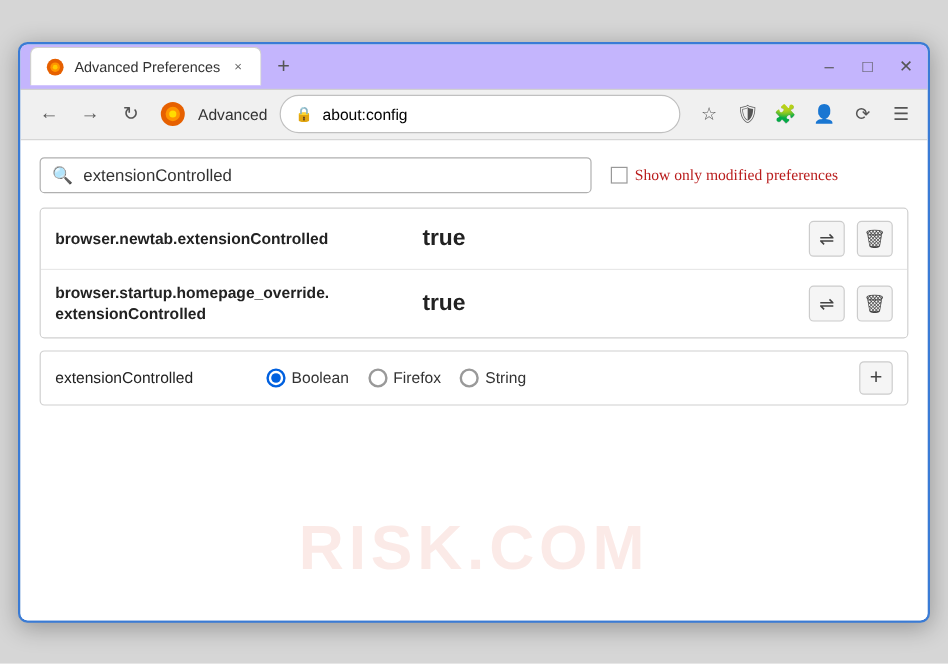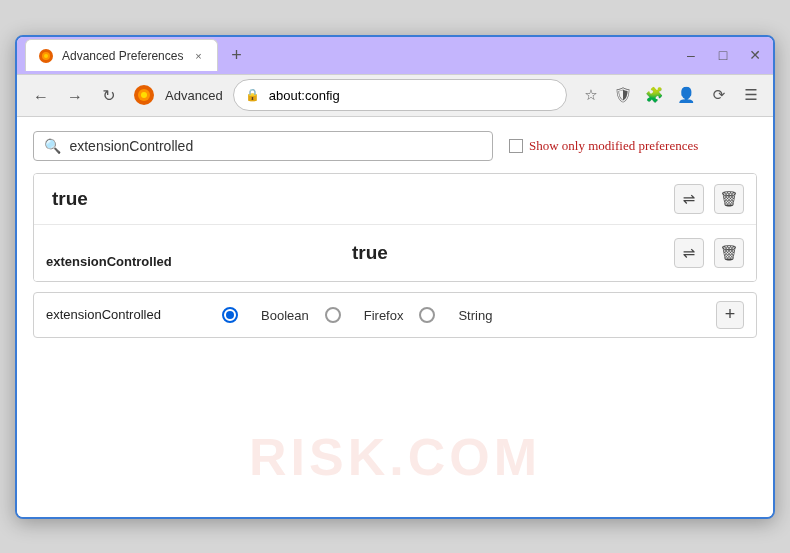--- a/index.html
+++ b/index.html
@@ -306,22 +306,22 @@
     }
 
     .type-options {
       display: flex;
       align-items: center;
       gap: 16px;
     }
 
     .radio-option {
       display: flex;
-      align-items: flex-end;
-      gap: 23px;
+      align-items: center;
+      gap: 5px;
       font-size: 13px;
       color: #333;
       cursor: pointer;
     }
 
     .radio-circle {
       width: 16px;
       height: 16px;
       border-radius: 50%;
       border: 2px solid #999;
@@ -428,30 +428,31 @@
       </div>
       <label class="show-modified">
         <span class="checkbox"></span>
         <span>Show only modified preferences</span>
       </label>
     </div>
 
     <div class="results-table">
 
       <div class="result-row">
+        <span class="pref-name">browser.newtab.extensionControlled</span>
         <span class="pref-value">true</span>
         <div class="row-actions">
           <div class="action-btn">⇌</div>
           <div class="action-btn">🗑</div>
         </div>
       </div>
 
       <div class="result-row">
         <div class="pref-name-multi">
-          <br>
+          <span>browser.startup.homepage_override.</span><br>
           <span>extensionControlled</span>
         </div>
         <span class="pref-value">true</span>
         <div class="row-actions">
           <div class="action-btn">⇌</div>
           <div class="action-btn">🗑</div>
         </div>
       </div>
 
     </div>

